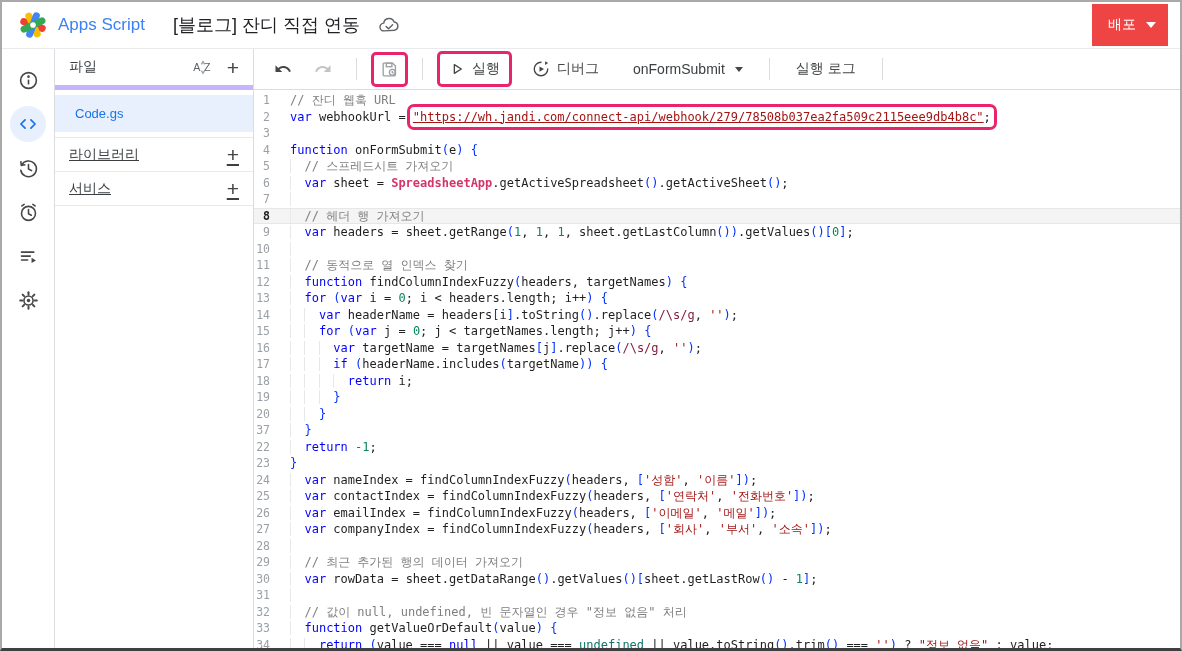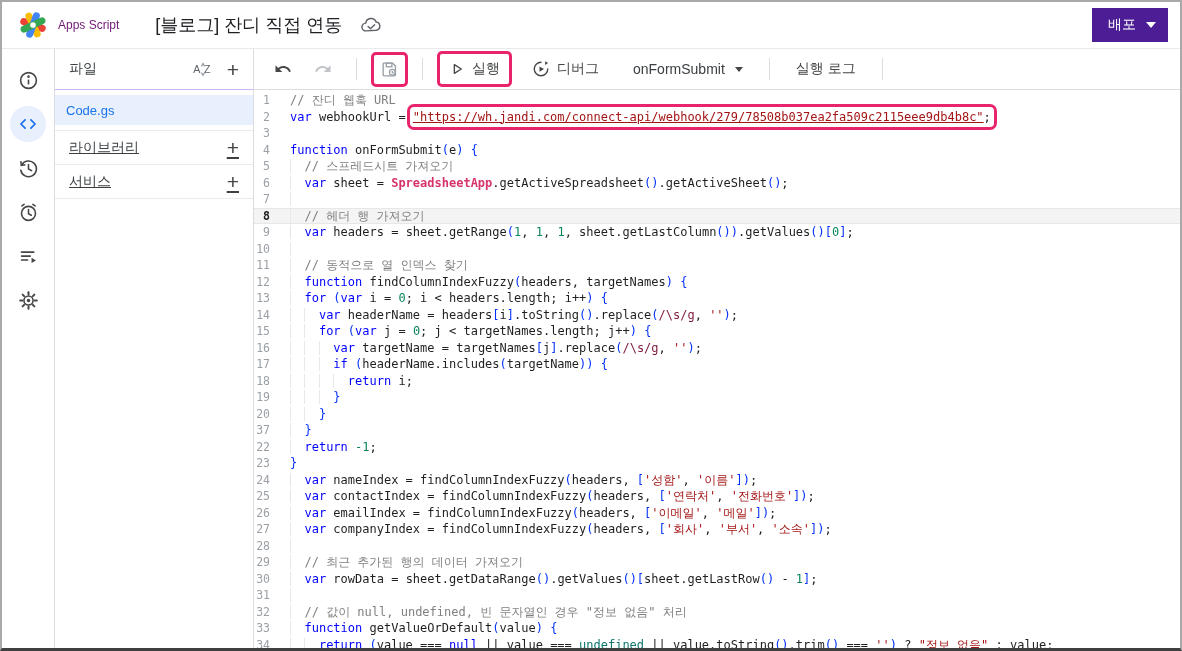--- a/index.html
+++ b/index.html
@@ -3,42 +3,42 @@
 <meta charset="utf-8">
 <style>
   * { margin:0; padding:0; box-sizing:border-box; }
   html,body { background:#fff; }
   body { font-family:"Liberation Sans","DejaVu Sans",sans-serif; }
   .frame { width:1182px; height:651px; border:2px solid #a9a9a9; border-bottom:3px solid #3f3f3f; background:#fff; display:flex; flex-direction:column; overflow:hidden; }
 
   
   .hdr { height:47px; flex:0 0 47px; display:flex; align-items:center; padding:0 12px 0 16px; border-bottom:1px solid #e8eaed; background:#fff; }
   .logo { width:30px; height:30px; margin-right:10px; }
-  .appname { font-size:12px; color:#701a75; margin-right:36px; white-space:nowrap; }
+  .appname { font-size:17px; color:#3b82f6; margin-right:28px; white-space:nowrap; }
   .ptitle { font-size:18px; color:#202124; white-space:nowrap; }
   .cloud { margin-left:18px; display:flex; align-items:center; }
   .spacer { flex:1; }
-  .deploy { background:#4c1d95; color:#fff; border:none; border-radius:0; height:34px; padding:0 12px 0 16px; font-size:14px; display:flex; align-items:center; gap:10px; cursor:pointer; font-family:inherit; }
+  .deploy { background:#ef4444; color:#fff; border:none; border-radius:0; height:42px; padding:0 12px 0 16px; font-size:14px; display:flex; align-items:center; gap:10px; cursor:pointer; font-family:inherit; }
   .caret-down { width:0; height:0; border-left:5px solid transparent; border-right:5px solid transparent; border-top:6px solid #fff; }
 
   
   .main { flex:1; display:flex; min-height:0; }
 
   
   .rail { flex:0 0 53px; border-right:1px solid #dadce0; display:flex; flex-direction:column; align-items:center; padding-top:13px; gap:8px; }
   .railbtn { width:36px; height:36px; border:none; background:transparent; border-radius:50%; display:flex; align-items:center; justify-content:center; cursor:pointer; color:#444746; }
   .railbtn.sel { background:#e8f0fe; color:#1a73e8; }
 
   
   .files { flex:0 0 198px; display:flex; flex-direction:column; font-size:14px; color:#3c4043; }
-  .files-hdr { height:41px; flex:0 0 41px; border-bottom:1px solid #c4b5fd; display:flex; align-items:center; padding:0 12px 0 14px; gap:12px; }
+  .files-hdr { height:41px; flex:0 0 41px; border-bottom:5px solid #c4b5fd; display:flex; align-items:center; padding:0 12px 0 14px; gap:12px; }
   .files-hdr .t { flex:1; color:#3c4043; }
   .azicon { color:#5f6368; font-size:12px; letter-spacing:0; display:flex; align-items:center; cursor:pointer; }
   .plus { color:#444746; font-size:21px; font-weight:400; line-height:1; cursor:pointer; background:none; border:none; padding:0 2px; }
-  .filerow { height:30px; margin-top:5px; background:#e8f0fe; color:#1a73e8; display:flex; align-items:center; padding-left:11px; font-size:13px; cursor:pointer; }
+  .filerow { height:37px; margin-top:5px; background:#e8f0fe; color:#1a73e8; display:flex; align-items:center; padding-left:20px; font-size:13px; cursor:pointer; }
   .sect { height:34px; display:flex; align-items:center; padding:0 12px 0 14px; border-bottom:1px solid #e8eaed; cursor:pointer;text-decoration:underline; }
   .sect:first-of-type { border-top:1px solid #e8eaed; }
   .sect .t { flex:1; }
   .filerow-wrap { border-bottom:1px solid #e8eaed; padding-bottom:5px; }
 
   
   .editor { flex:1; border-left:1px solid #dadce0; display:flex; flex-direction:column; min-width:0; }
   .etb { height:41px; flex:0 0 41px; border-bottom:1px solid #dadce0; display:flex; align-items:center; padding:0 8px 0 14px; gap:10px; font-size:14px; color:#444746; }
   .tbtn { background:none; border:none; display:flex; align-items:center; gap:7px; color:#444746; font-size:14px; font-family:inherit; padding:5px 8px; border-radius:4px; cursor:pointer; white-space:nowrap; }
   .tbtn.disabled { color:#b3b6ba; cursor:default; }

